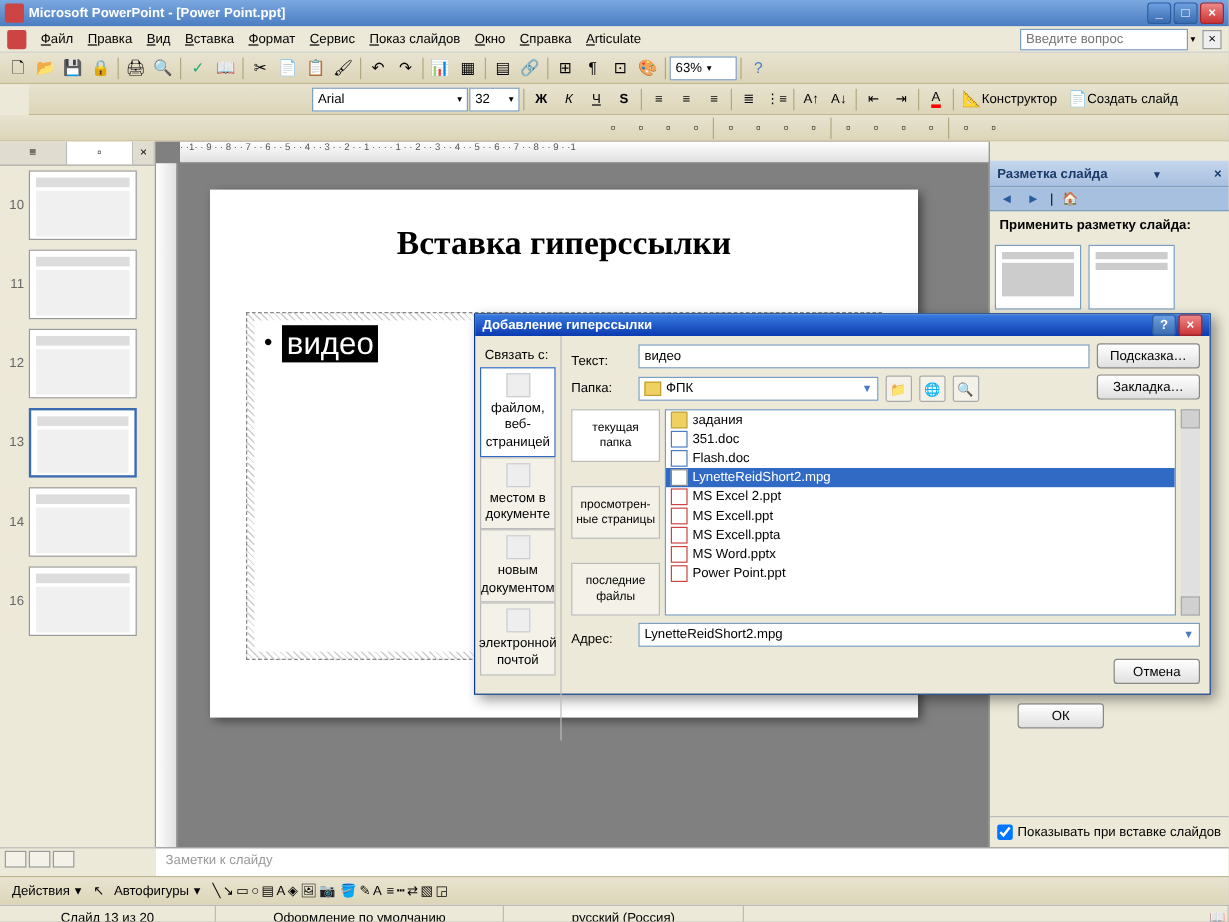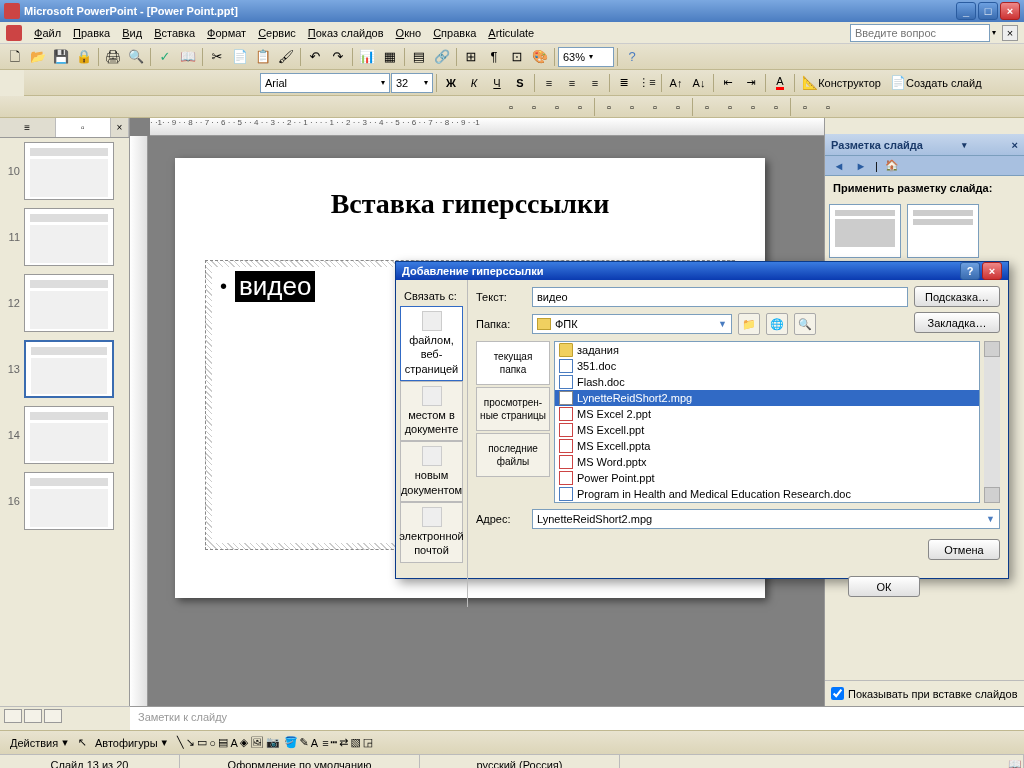--- a/index.html
+++ b/index.html
@@ -85,30 +85,30 @@
 .dialog-title .dt-btn { width: 20px; height: 18px; border-radius: 3px; display: flex; align-items: center; justify-content: center; cursor: pointer; border: 1px solid #2a5ca0; }
 .dialog-title .dt-btn.help { background: linear-gradient(#6da0e0,#3a6cb0); }
 .dialog-title .dt-btn.close { background: linear-gradient(#e88,#c33); border-color: #a22; }
 .dialog-body { flex: 1; display: flex; }
 .dialog-left-nav { width: 72px; border-right: 1px solid #bbb; padding: 4px; display: flex; flex-direction: column; gap: 2px; }
 .link-type-label { font-size: 11px; padding: 6px 4px 2px; }
 .link-type { border: 1px solid #bbb; background: #f4f2e8; padding: 4px 2px; text-align: center; font-size: 10px; cursor: pointer; display: flex; flex-direction: column; align-items: center; gap: 2px; line-height: 1.3; }
 .link-type.selected { background: #fff; border: 1px solid #316ac5; }
 .link-type .lt-icon { width: 20px; height: 20px; background: #eee; border: 1px solid #ccc; }
 .dialog-main { flex: 1; padding: 6px 8px; display: flex; flex-direction: column; gap: 6px; position: relative; }
-.dlg-row { display: flex; align-items: center; gap: 6px; }
+.dlg-row { display: flex; align-items: flex-end; gap: 6px; }
 .dlg-row label { width: 50px; }
 .dlg-input { flex: 1; height: 20px; border: 1px solid #7b9ebd; background: white; padding: 0 4px; }
 .dlg-btn { height: 21px; padding: 0 10px; background: linear-gradient(#fff, #e0e0e0); border: 1px solid #888; border-radius: 3px; cursor: pointer; }
 .dlg-folder-row { display: flex; align-items: center; gap: 6px; }
 .dlg-combo { width: 200px; height: 20px; border: 1px solid #7b9ebd; background: white; display: flex; align-items: center; padding: 0 4px; }
 .dlg-combo .folder-ic { width: 14px; height: 12px; background: #f0d060; border: 1px solid #c0a030; margin-right: 4px; }
 .dlg-icon-btn { width: 22px; height: 22px; border: 1px solid #aaa; background: #f4f2e8; display: flex; align-items: center; justify-content: center; cursor: pointer; border-radius: 2px; }
 .file-area { display: flex; gap: 4px; flex: 1; }
-.file-tabs { width: 74px; display: flex; flex-direction: column; gap: 2px; }
+.file-tabs { width: 74px; display: flex; flex-direction: column; gap: 20px; }
 .file-tab { border: 1px solid #bbb; background: #f4f2e8; padding: 8px 2px; text-align: center; font-size: 10px; cursor: pointer; line-height: 1.3; }
 .file-tab.selected { background: #fff; }
 .file-list { flex: 1; border: 1px solid #7b9ebd; background: white; overflow-y: auto; }
 .file-item { display: flex; align-items: center; padding: 1px 4px; gap: 4px; cursor: pointer; font-size: 11px; height: 16px; }
 .file-item.selected { background: #316ac5; color: white; }
 .file-item .fi-icon { width: 14px; height: 14px; flex-shrink: 0; }
 .fi-folder { background: #f0d060; border: 1px solid #c0a030; border-radius: 1px 1px 0 0; }
 .fi-doc { background: #fff; border: 1px solid #4a7cc0; }
 .fi-ppt { background: #fff; border: 1px solid #c44; }
 .fi-vid { background: #fff; border: 1px solid #888; }
@@ -564,24 +564,20 @@
               <span>MS Excell.ppta</span>
             </div>
             <div class="file-item">
               <div class="fi-icon fi-ppt"></div>
               <span>MS Word.pptx</span>
             </div>
             <div class="file-item">
               <div class="fi-icon fi-ppt"></div>
               <span>Power Point.ppt</span>
             </div>
-            <div class="file-item">
-              <div class="fi-icon fi-doc"></div>
-              <span>Program in Health and Medical Education Research.doc</span>
-            </div>
           </div>
         <div class="sb">
             <div class="sb-btn"></div>
             <div style="flex:1;"></div>
             <div class="sb-btn"></div>
           </div>
       </div>
       <div class="dlg-row">
         <label>Адрес:</label>
         <div class="dlg-combo" style="flex:1;width:auto;">

